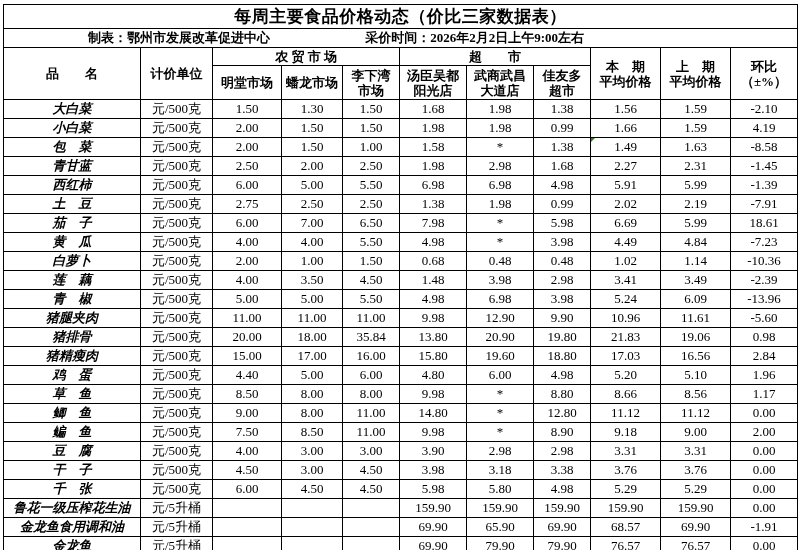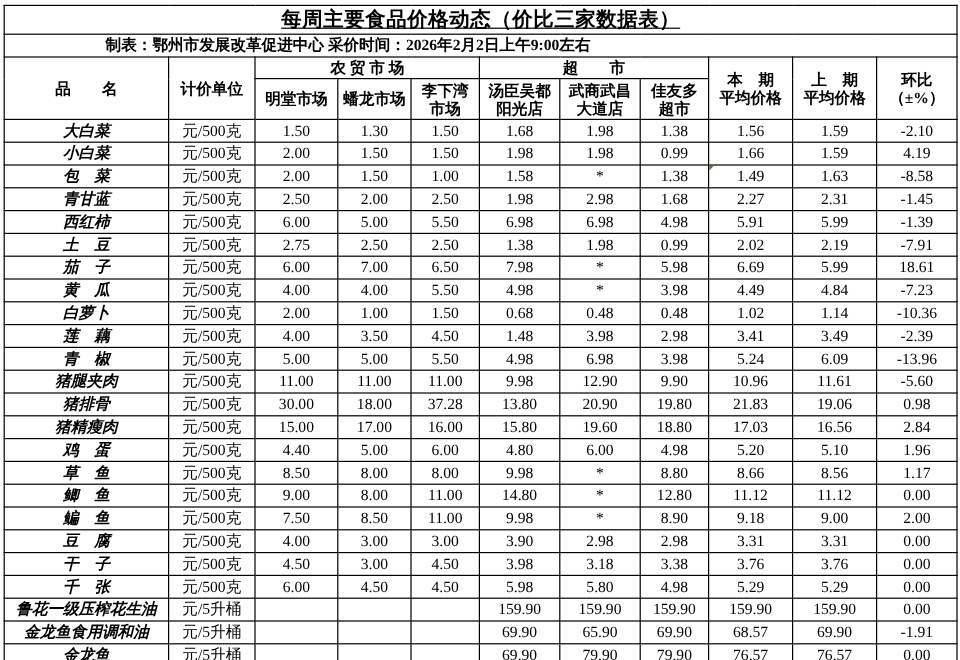--- a/index.html
+++ b/index.html
@@ -20,33 +20,33 @@
   }
   table.price td {
     border: 1px solid #000;
     padding: 0;
     text-align: center;
     vertical-align: middle;
     overflow: hidden;
     white-space: nowrap;
     font-size: 13px;
   }
-  tr.title-row { height: 23px; text-decoration: underline; }
+  tr.title-row { height: 23px; }
   tr.title-row td {
     font-size: 17px;
     font-weight: 700;
     letter-spacing: 0.5px;
   }
   tr.sub-row { height: 17px; }
   tr.sub-row td {
     text-align: left;
     font-weight: 700;
   }
   tr.sub-row .maker { margin-left: 84px; margin-top: 17px; }
-  tr.sub-row .time  { }
+  tr.sub-row .time  { margin-left: 92px; }
   tr.h1 { height: 18px; }
   tr.h2 { height: 34px; }
   tr.h1 td, tr.h2 td { font-weight: 700; line-height: 15px; }
   .ln { display: block; line-height: 15px; }
   tbody.rows td.name { font-weight: 700; font-style: italic; }
   tbody.rows td.unit { font-weight: 400; }
   tbody.rows td.num  { font-weight: 400; position: relative; }
   .gtri {
     position: absolute;
     top: 0; left: 0;
@@ -280,23 +280,23 @@
     <td class="num">9.98</td>
     <td class="num">12.90</td>
     <td class="num">9.90</td>
     <td class="num">10.96</td>
     <td class="num">11.61</td>
     <td class="num">-5.60</td>
   </tr>
       <tr>
     <td class="name">猪排骨</td>
     <td class="unit">元/500克</td>
-    <td class="num">30.00</td>
+    <td class="num">20.00</td>
     <td class="num">18.00</td>
-    <td class="num">37.28</td>
+    <td class="num">35.84</td>
     <td class="num">13.80</td>
     <td class="num">20.90</td>
     <td class="num">19.80</td>
     <td class="num">21.83</td>
     <td class="num">19.06</td>
     <td class="num">0.98</td>
   </tr>
       <tr>
     <td class="name">猪精瘦肉</td>
     <td class="unit">元/500克</td>

